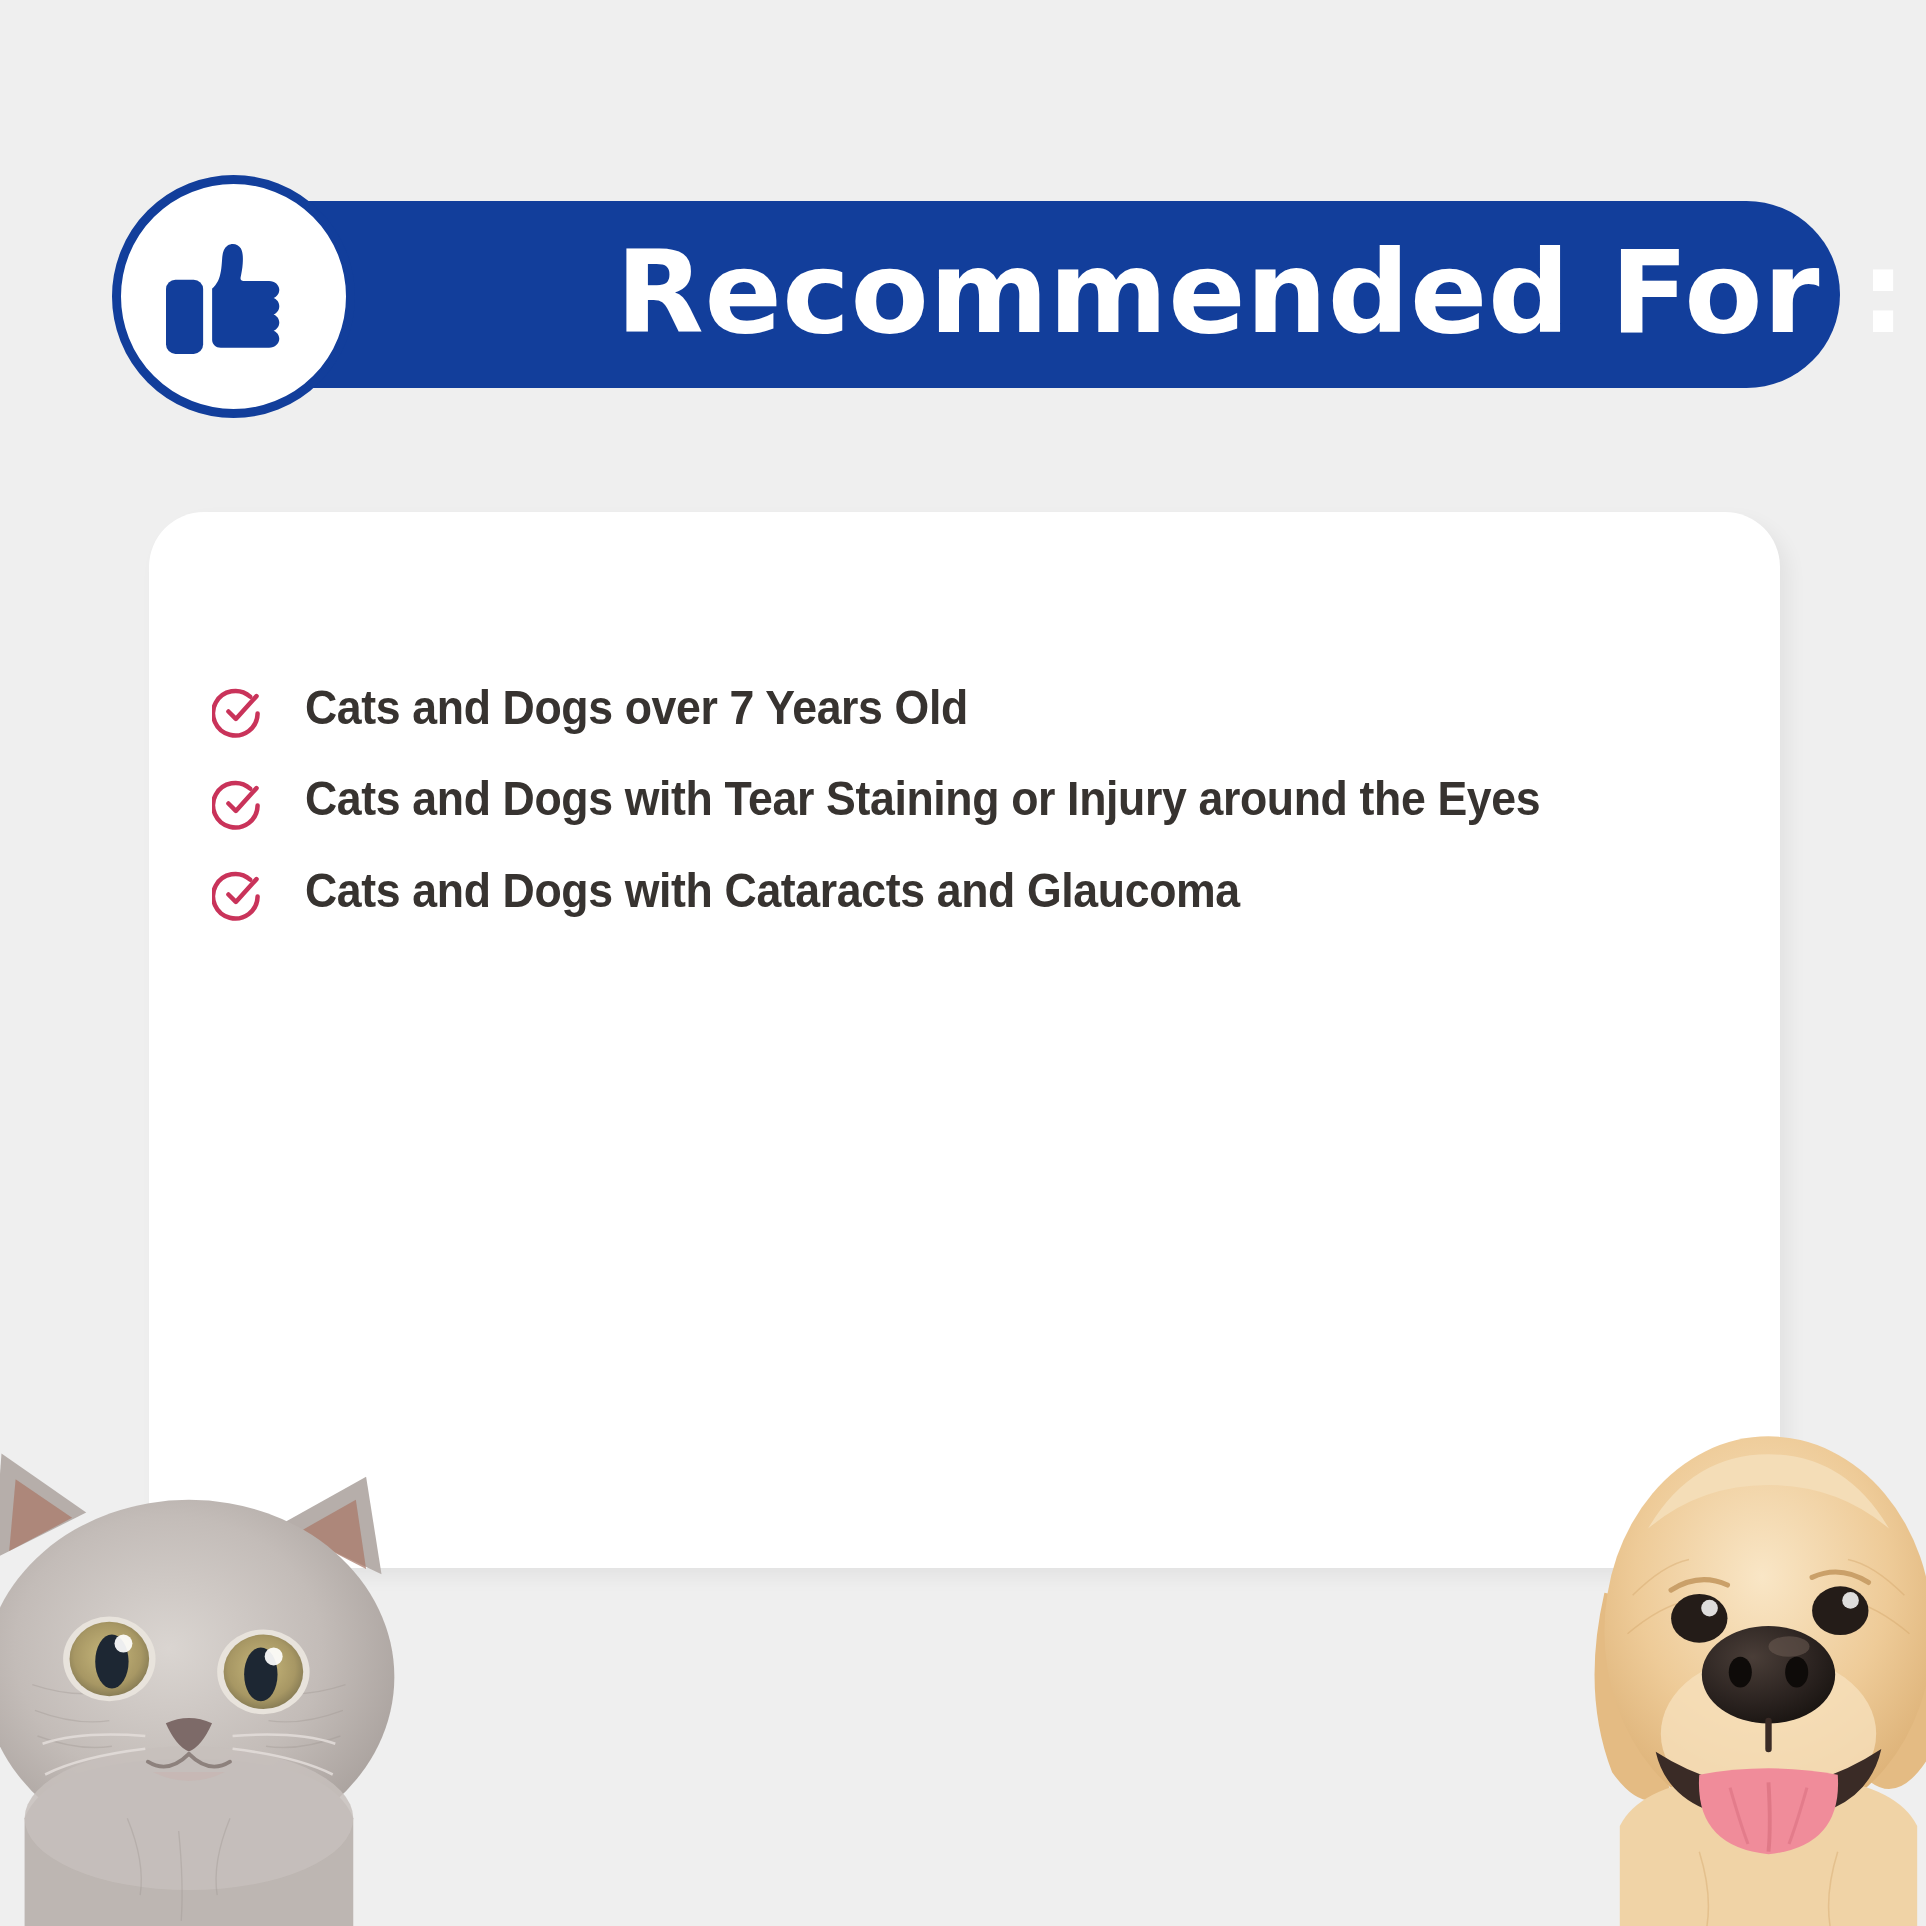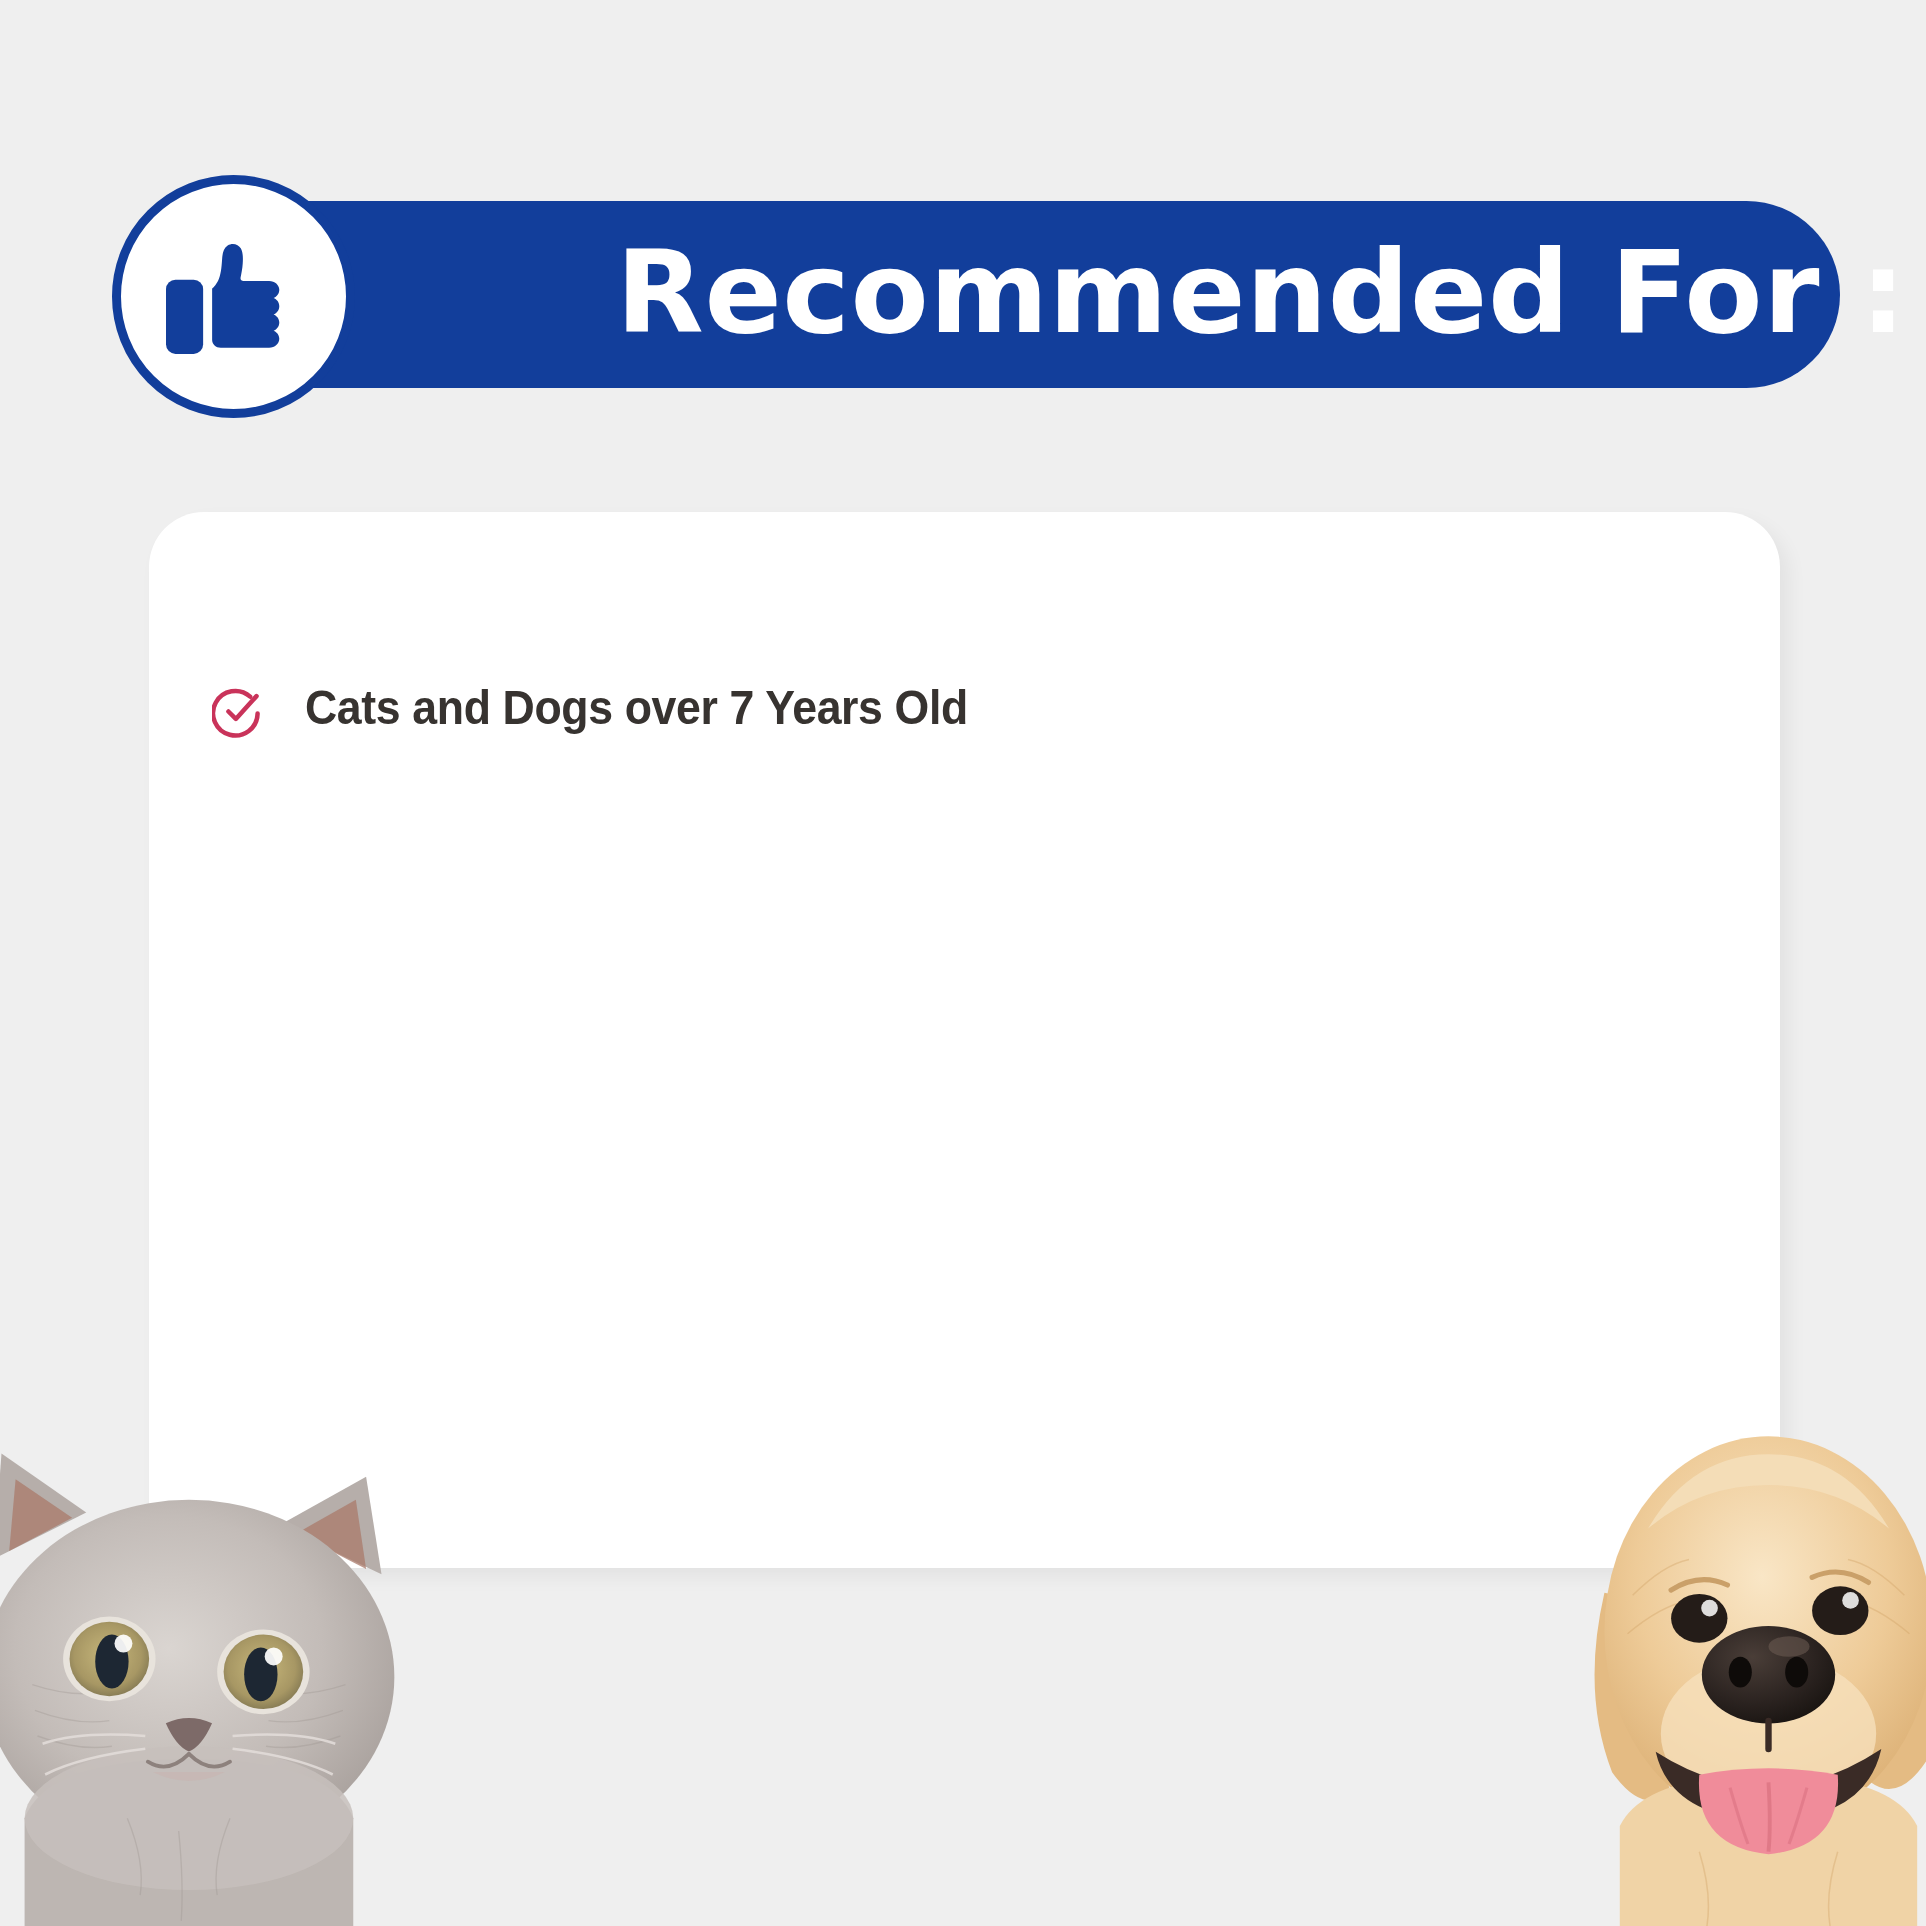--- a/index.html
+++ b/index.html
@@ -159,22 +159,40 @@
         <span class="check-icon">
           <svg viewBox="0 0 100 100" aria-hidden="true">
             <path d="M72 22 A42 42 0 1 0 86 54" fill="none" stroke="#c9335a" stroke-width="8.5" stroke-linecap="round"></path>
             <path d="M31 50 L45 64 L84 21" fill="none" stroke="#c9335a" stroke-width="8.5" stroke-linecap="round" stroke-linejoin="round"></path>
           </svg>
         </span>
         <span class="item-text">Cats and Dogs over 7 Years Old</span>
       </li>
 
 
-
-
+      <li class="list-item">
+        <span class="check-icon">
+          <svg viewBox="0 0 100 100" aria-hidden="true">
+            <path d="M72 22 A42 42 0 1 0 86 54" fill="none" stroke="#c9335a" stroke-width="8.5" stroke-linecap="round"></path>
+            <path d="M31 50 L45 64 L84 21" fill="none" stroke="#c9335a" stroke-width="8.5" stroke-linecap="round" stroke-linejoin="round"></path>
+          </svg>
+        </span>
+        <span class="item-text">Cats and Dogs with Tear Staining or Injury around the Eyes</span>
+      </li>
+
+
+      <li class="list-item">
+        <span class="check-icon">
+          <svg viewBox="0 0 100 100" aria-hidden="true">
+            <path d="M72 22 A42 42 0 1 0 86 54" fill="none" stroke="#c9335a" stroke-width="8.5" stroke-linecap="round"></path>
+            <path d="M31 50 L45 64 L84 21" fill="none" stroke="#c9335a" stroke-width="8.5" stroke-linecap="round" stroke-linejoin="round"></path>
+          </svg>
+        </span>
+        <span class="item-text">Cats and Dogs with Cataracts and Glaucoma</span>
+      </li>
 
     </ul>
   </div>
 
   <div id="cat-photo" class="pet-photo">
     <svg viewBox="0 0 340 384" aria-hidden="true">
       <defs>
         <radialGradient id="catHead" cx="45%" cy="42%" r="68%">
           <stop offset="0%" stop-color="#dad5d1"></stop>
           <stop offset="55%" stop-color="#c3bcb8"></stop>

